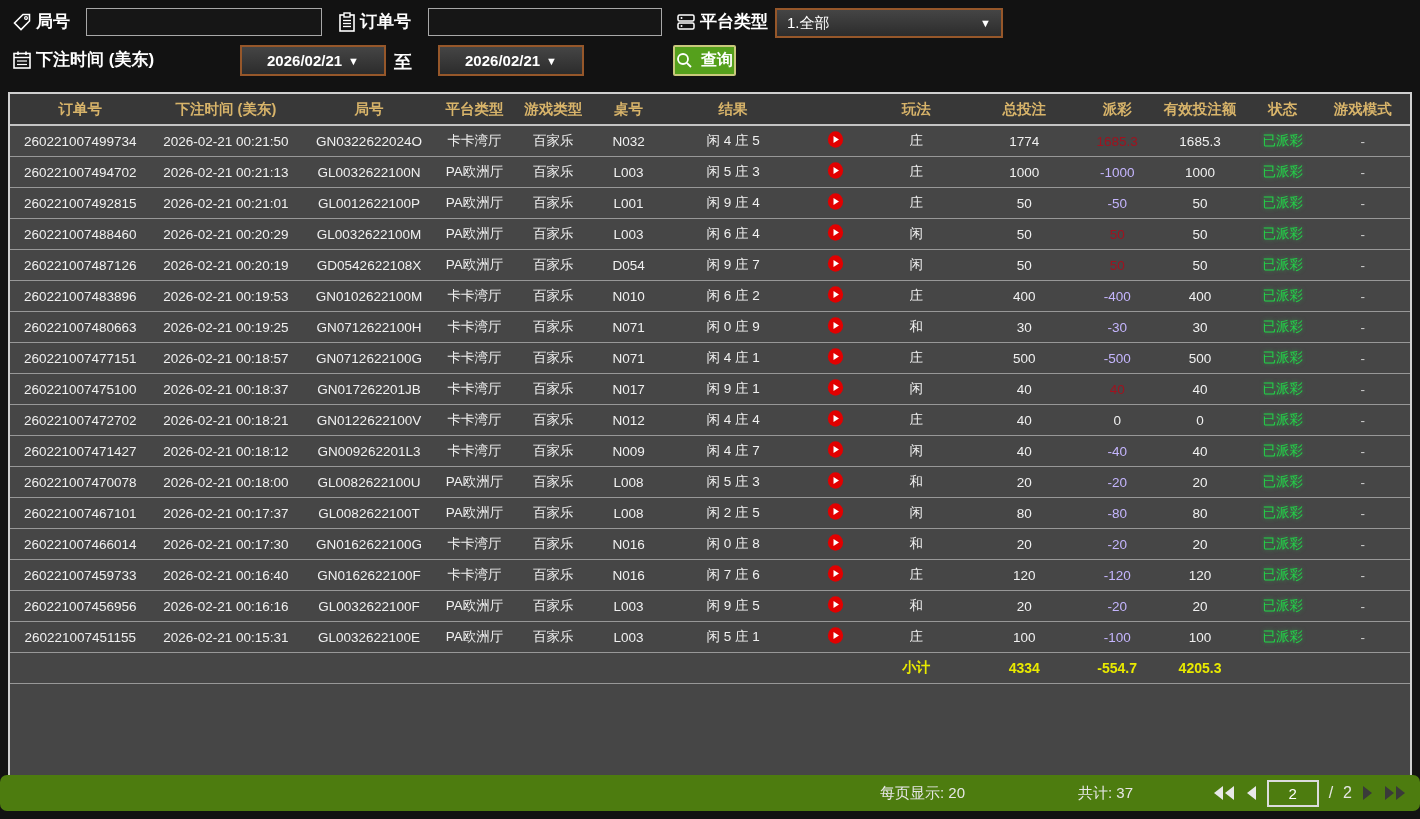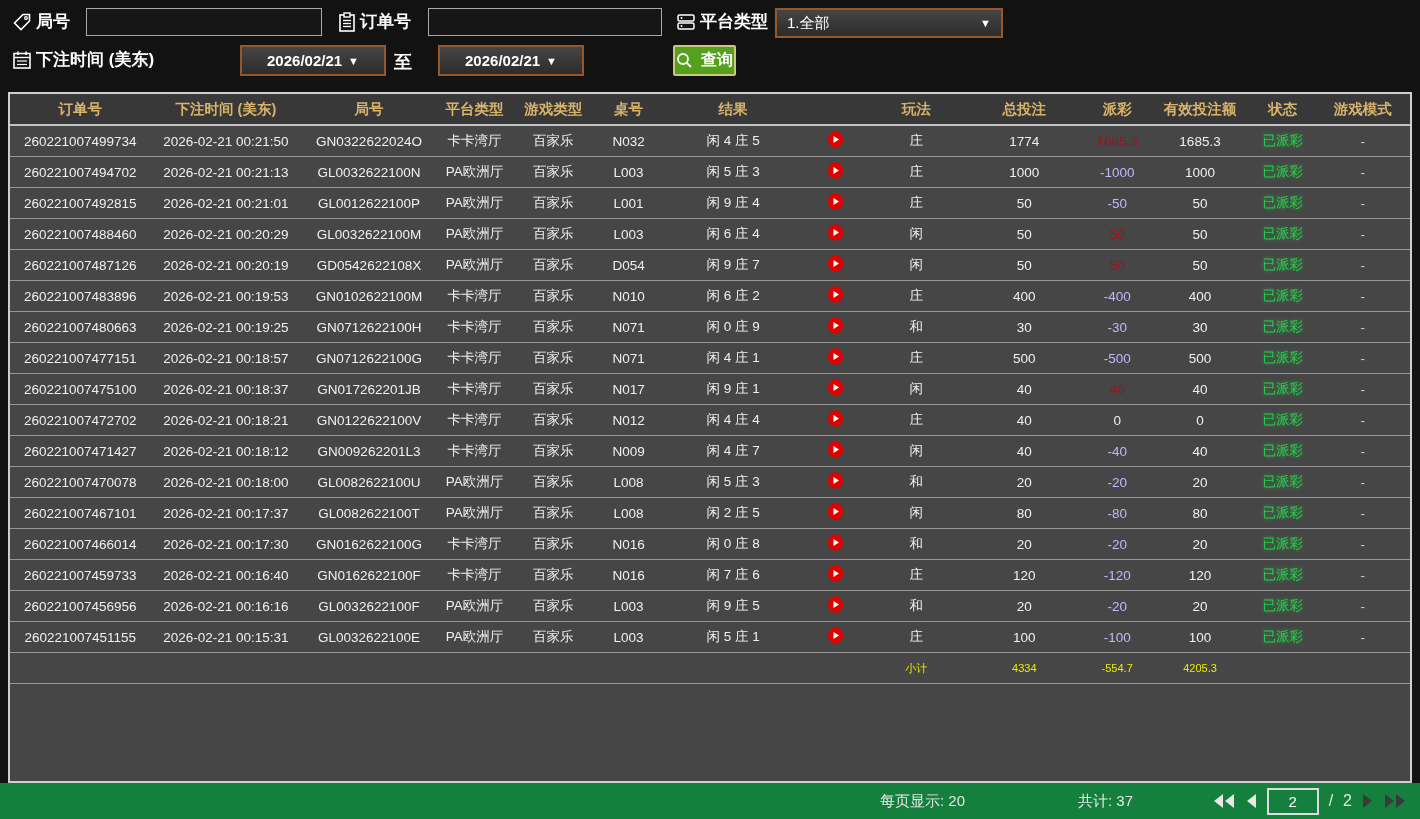--- a/index.html
+++ b/index.html
@@ -44,26 +44,26 @@
   }
   td{
     height:30px;color:#f0f0f0;font-size:13.5px;text-align:center;
     border-bottom:1px solid #989898;padding:0;white-space:nowrap;overflow:hidden;
   }
   td.payout-pos{color:#a0121f;}
   td.payout-neg{color:#c4b5fd;}
   td.payout-zero{color:#f0f0f0;}
   td.status-paid{color:#23d148;text-shadow:0 0 4px rgba(40,220,80,.55);}
   td.dash{color:#cfcfcf;}
-  tr.summary td{color:#e9ea00;font-weight:normal;font-size:11px;}
+  tr.summary td{color:#e9ea00;font-weight:bold;font-size:14px;}
   .playbtn{display:inline-flex;cursor:pointer;}
   
   .footer{
-    position:absolute;left:0;bottom:0;width:1420px;height:36px;background:#15803d;
-    display:flex;align-items:center;color:#e6e6e6;font-size:15px;
+    position:absolute;left:0;bottom:8px;width:1420px;height:36px;background:#4d7c0f;
+    display:flex;align-items:center;color:#e6e6e6;font-size:15px;border-radius:7px;
   }
   .footer .fpart{position:absolute;white-space:nowrap;}
   .pager{position:absolute;right:14px;display:flex;align-items:center;gap:10px;}
   .pgbtn{display:inline-flex;align-items:center;cursor:pointer;}
   .pgbtn.disabled{cursor:default;}
   .page-input{
     width:44px;height:21px;background:transparent;border:2px solid #dcdcdc;
     color:#fff;font-size:15px;text-align:center;outline:none;font-family:inherit;
   }
   svg{display:block;}

